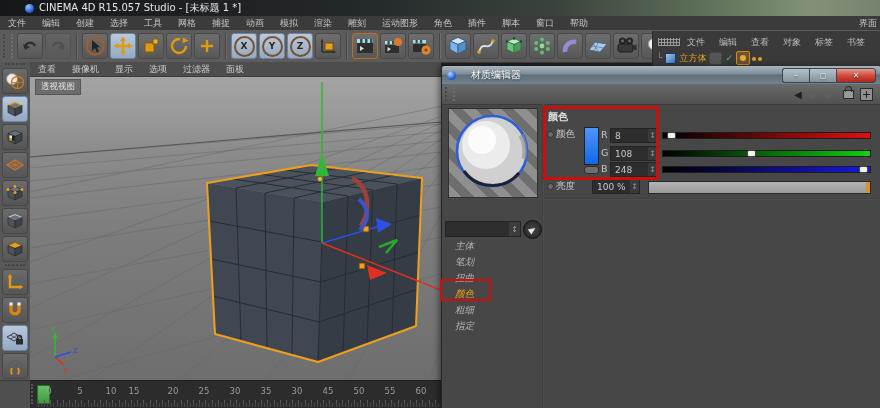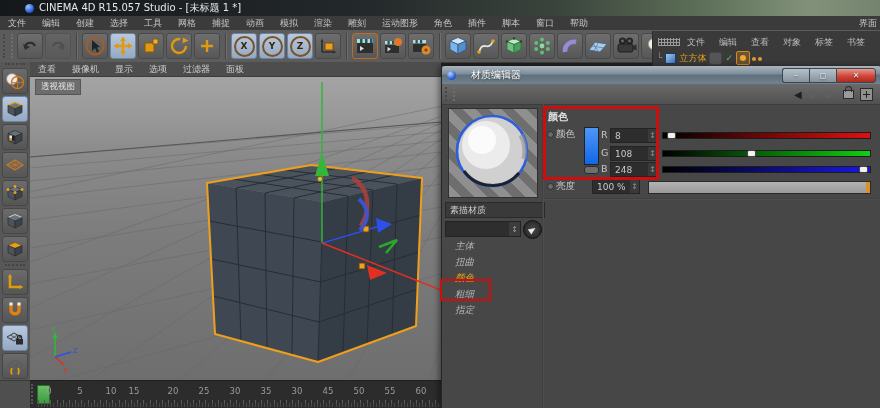--- a/index.html
+++ b/index.html
@@ -599,32 +599,30 @@
 
     <div id="me-preview">
       <svg width="86" height="86">
         <circle cx="43" cy="42" r="35" fill="#d0d0d0" stroke="#2e5fd8" stroke-width="2.6"></circle>
         <circle cx="37" cy="36" r="24" fill="#ececec"></circle>
         <circle cx="33" cy="31" r="14" fill="#fbfbfb"></circle>
         <path d="M15,62 A35,35 0 0 0 70,64" stroke="#161616" stroke-width="3" fill="none" opacity=".85"></path>
         <path d="M72,26 A35,35 0 0 1 75,50" stroke="#8f8f8f" stroke-width="5" fill="none" opacity=".6"></path>
       </svg>
     </div>
-    <div id="me-sketch">
-      <span>素描材质</span>
-    </div>
     <div id="me-preset">
       <span class="spin">↕</span>
     </div>
     <div id="me-pick">
         <i></i>
       </div>
 
     <div id="me-channels">
       <div class="chan">主体</div>
+      <div class="chan">笔划</div>
       <div class="chan">扭曲</div>
       <div class="chan sel">颜色</div>
       <div class="chan">粗细</div>
       <div class="chan">指定</div>
     </div>
     <div id="me-divider"></div>
 
     <div id="me-header">颜色</div>
 
     <span class="bullet" style="left:105px;top:65px;"></span>

